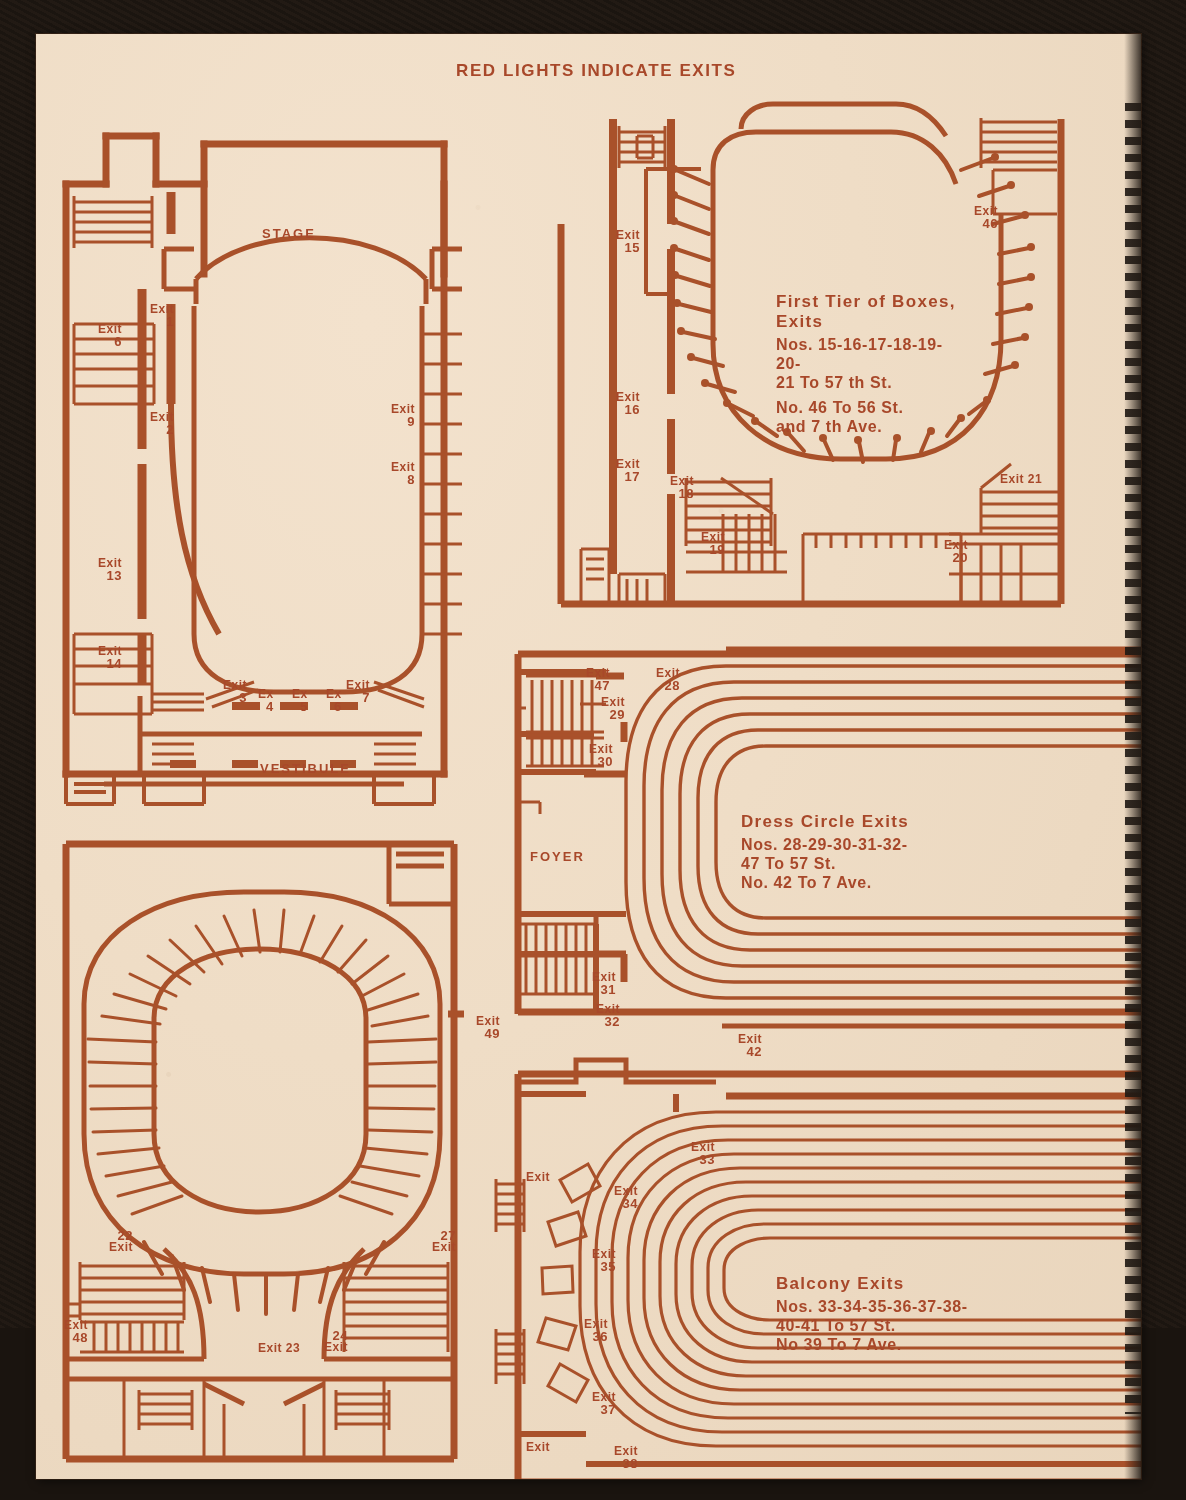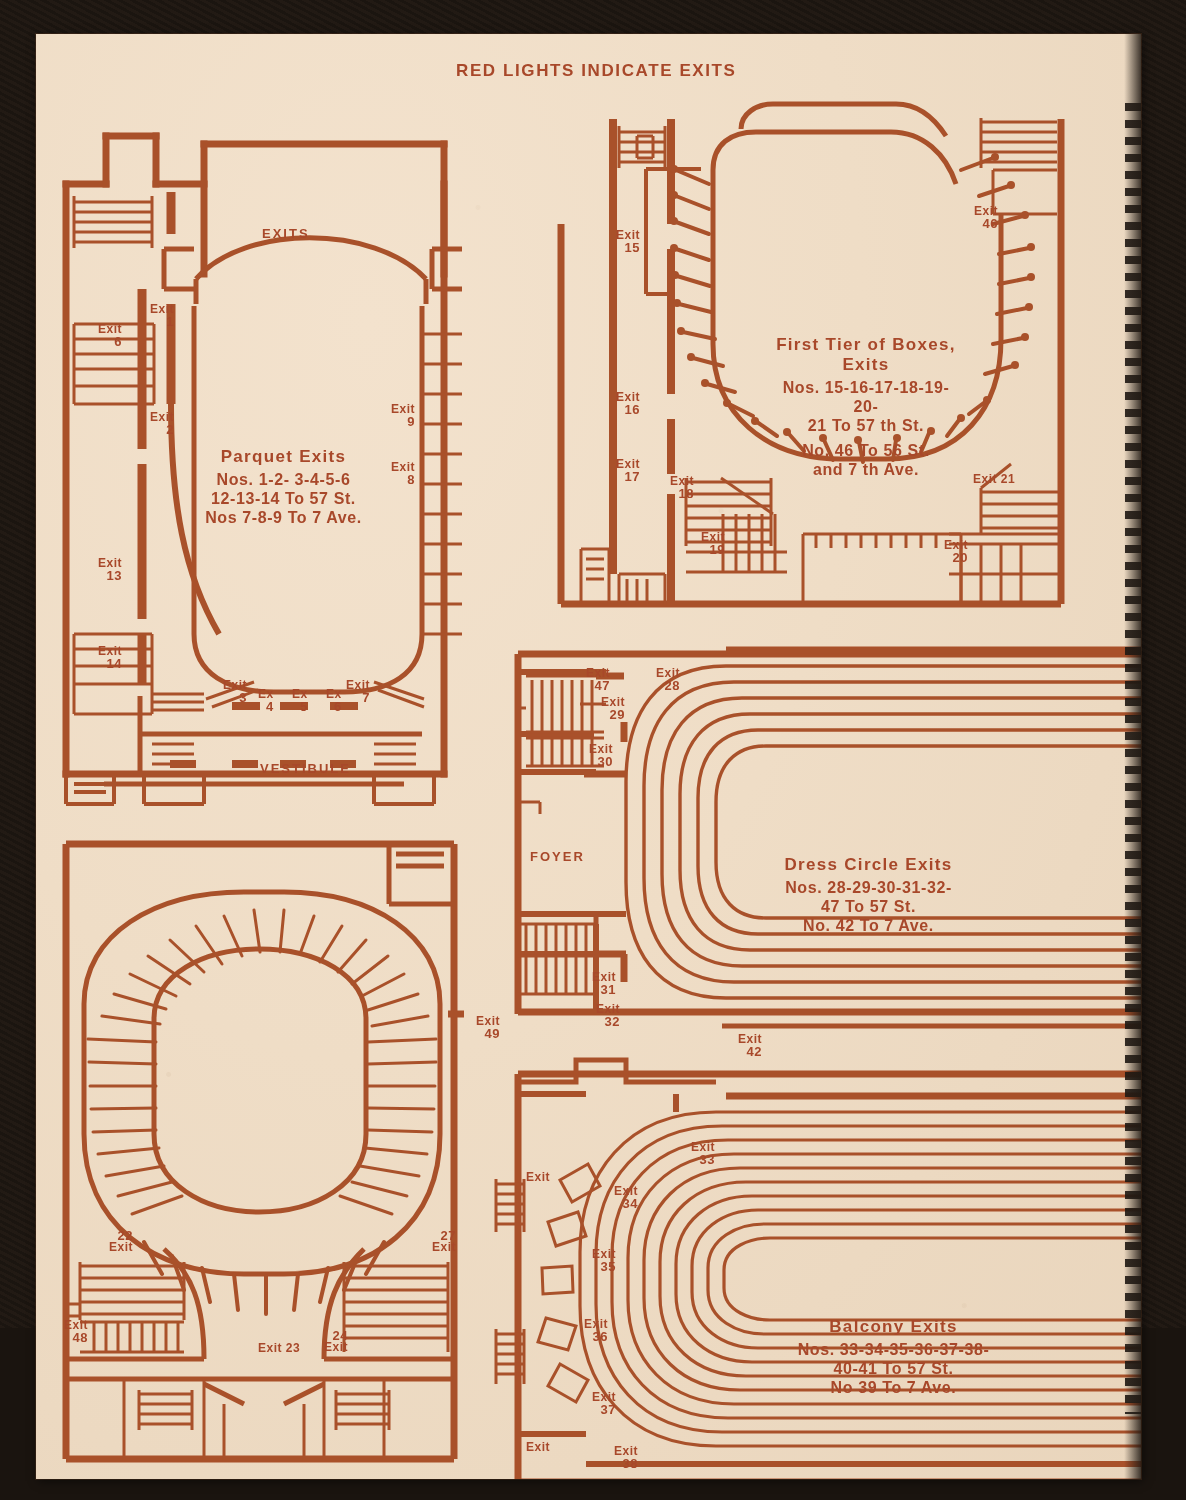--- a/index.html
+++ b/index.html
@@ -38,21 +38,21 @@
 
   .ttl{position:absolute;color:#a8482a;font-weight:bold;letter-spacing:1.6px;
        font-family:"Liberation Sans", sans-serif;white-space:nowrap;}
   .exl{position:absolute;color:#a8482a;font-weight:bold;font-size:12px;
        line-height:11.5px;letter-spacing:.5px;text-align:right;white-space:nowrap;
        font-family:"Liberation Sans", sans-serif;}
   .exl .n{font-size:13px;display:block;}
   .exl.row{line-height:12px;padding-left:48px;}
   .blk{position:absolute;color:#a8482a;font-weight:bold;font-size:13px;
        letter-spacing:2px;font-family:"Liberation Sans", sans-serif;}
-  .cap{position:absolute;text-align:center;color:#a8482a;font-weight:bold;margin-top:43px;}
+  .cap{position:absolute;color:#a8482a;font-weight:bold;}
   .cap .l1{font-size:17px;letter-spacing:1.3px;display:block;margin-bottom:3px;}
   .cap .ln{font-size:16px;letter-spacing:.6px;display:block;line-height:19px;}
 </style>
 </head>
 <body>
 
 <div id="scan">
   <div id="sheet">
 
     <div class="ttl" style="left:420px;top:27px;font-size:17px;">RED LIGHTS INDICATE EXITS</div>
@@ -139,29 +139,23 @@
       </g>
 
       <g class="ink" stroke-width="4">
         <path d="M22,700 L22,730 M22,730 L70,730 M70,700 L70,730"></path>
         <path d="M30,710 L62,710 M30,718 L62,718"></path>
         <path d="M100,700 L100,730 M160,700 L160,730 M100,730 L160,730"></path>
         <path d="M330,700 L330,730 M390,700 L390,730 M330,730 L390,730"></path>
       </g>
     </svg>
 
-    <div class="blk" style="left:226px;top:192px;">EXITS</div>
+    <div class="blk" style="left:226px;top:192px;">STAGE</div>
     <div class="blk" style="left:224px;top:727px;">VESTIBULE</div>
 
-    <div class="cap" style="left:140px;top:370px;width:215px;">
-      <span class="l1">Parquet Exits</span>
-      <span class="ln">Nos. 1-2- 3-4-5-6</span>
-      <span class="ln">12-13-14 To 57 St.</span>
-      <span class="ln">Nos 7-8-9  To 7 Ave.</span>
-    </div>
 
     <div class="exl" style="left:114px;top:270px;">
       <span>Exit</span><span class="n">1</span></div>
     <div class="exl" style="left:114px;top:378px;">
       <span>Exit</span><span class="n">2</span></div>
     <div class="exl" style="left:62px;top:290px;">
       <span>Exit</span><span class="n">6</span></div>
     <div class="exl" style="left:62px;top:524px;">
       <span>Exit</span><span class="n">13</span></div>
     <div class="exl" style="left:62px;top:612px;">
@@ -309,21 +303,21 @@
     <div class="exl" style="left:580px;top:358px;">
       <span>Exit</span><span class="n">16</span></div>
     <div class="exl" style="left:580px;top:425px;">
       <span>Exit</span><span class="n">17</span></div>
     <div class="exl" style="left:634px;top:442px;">
       <span>Exit</span><span class="n">18</span></div>
     <div class="exl" style="left:665px;top:498px;">
       <span>Exit</span><span class="n">19</span></div>
     <div class="exl" style="left:908px;top:506px;">
       <span>Exit</span><span class="n">20</span></div>
-    <div class="exl" style="left:937px;top:440px;">
+    <div class="exl" style="left:964px;top:440px;">
       <span>Exit 21</span></div>
     <div class="exl" style="left:938px;top:172px;">
       <span>Exit</span><span class="n">46</span></div>
 
     <svg width="430" height="680" style="left:8px;top:770px;">
       <g class="ink" stroke-width="7">
         <path d="M22,40 L22,655"></path>
         <path d="M22,40 L410,40"></path>
         <path d="M410,40 L410,655"></path>
         <path d="M22,655 L410,655"></path>

